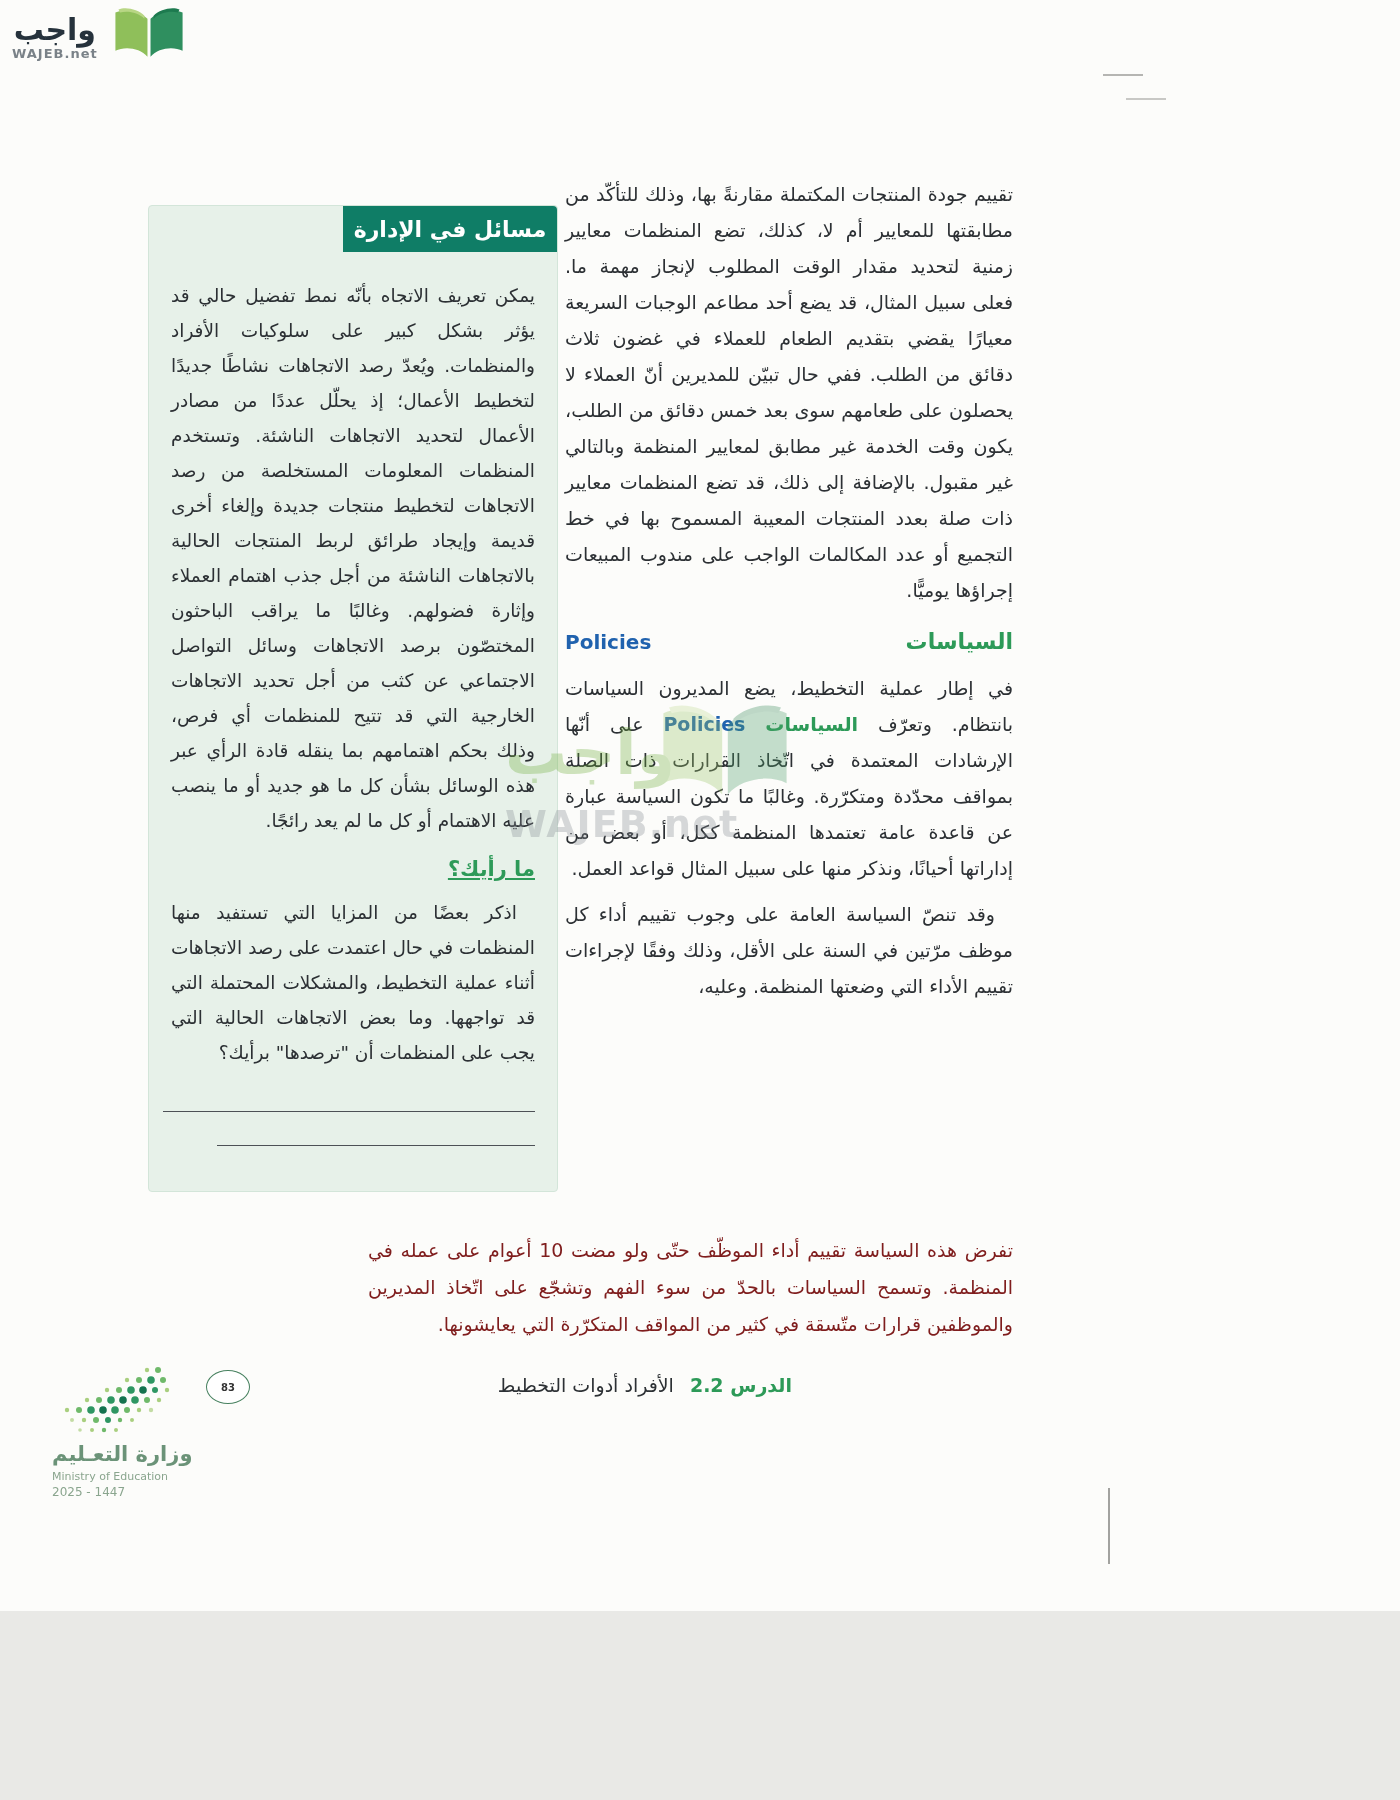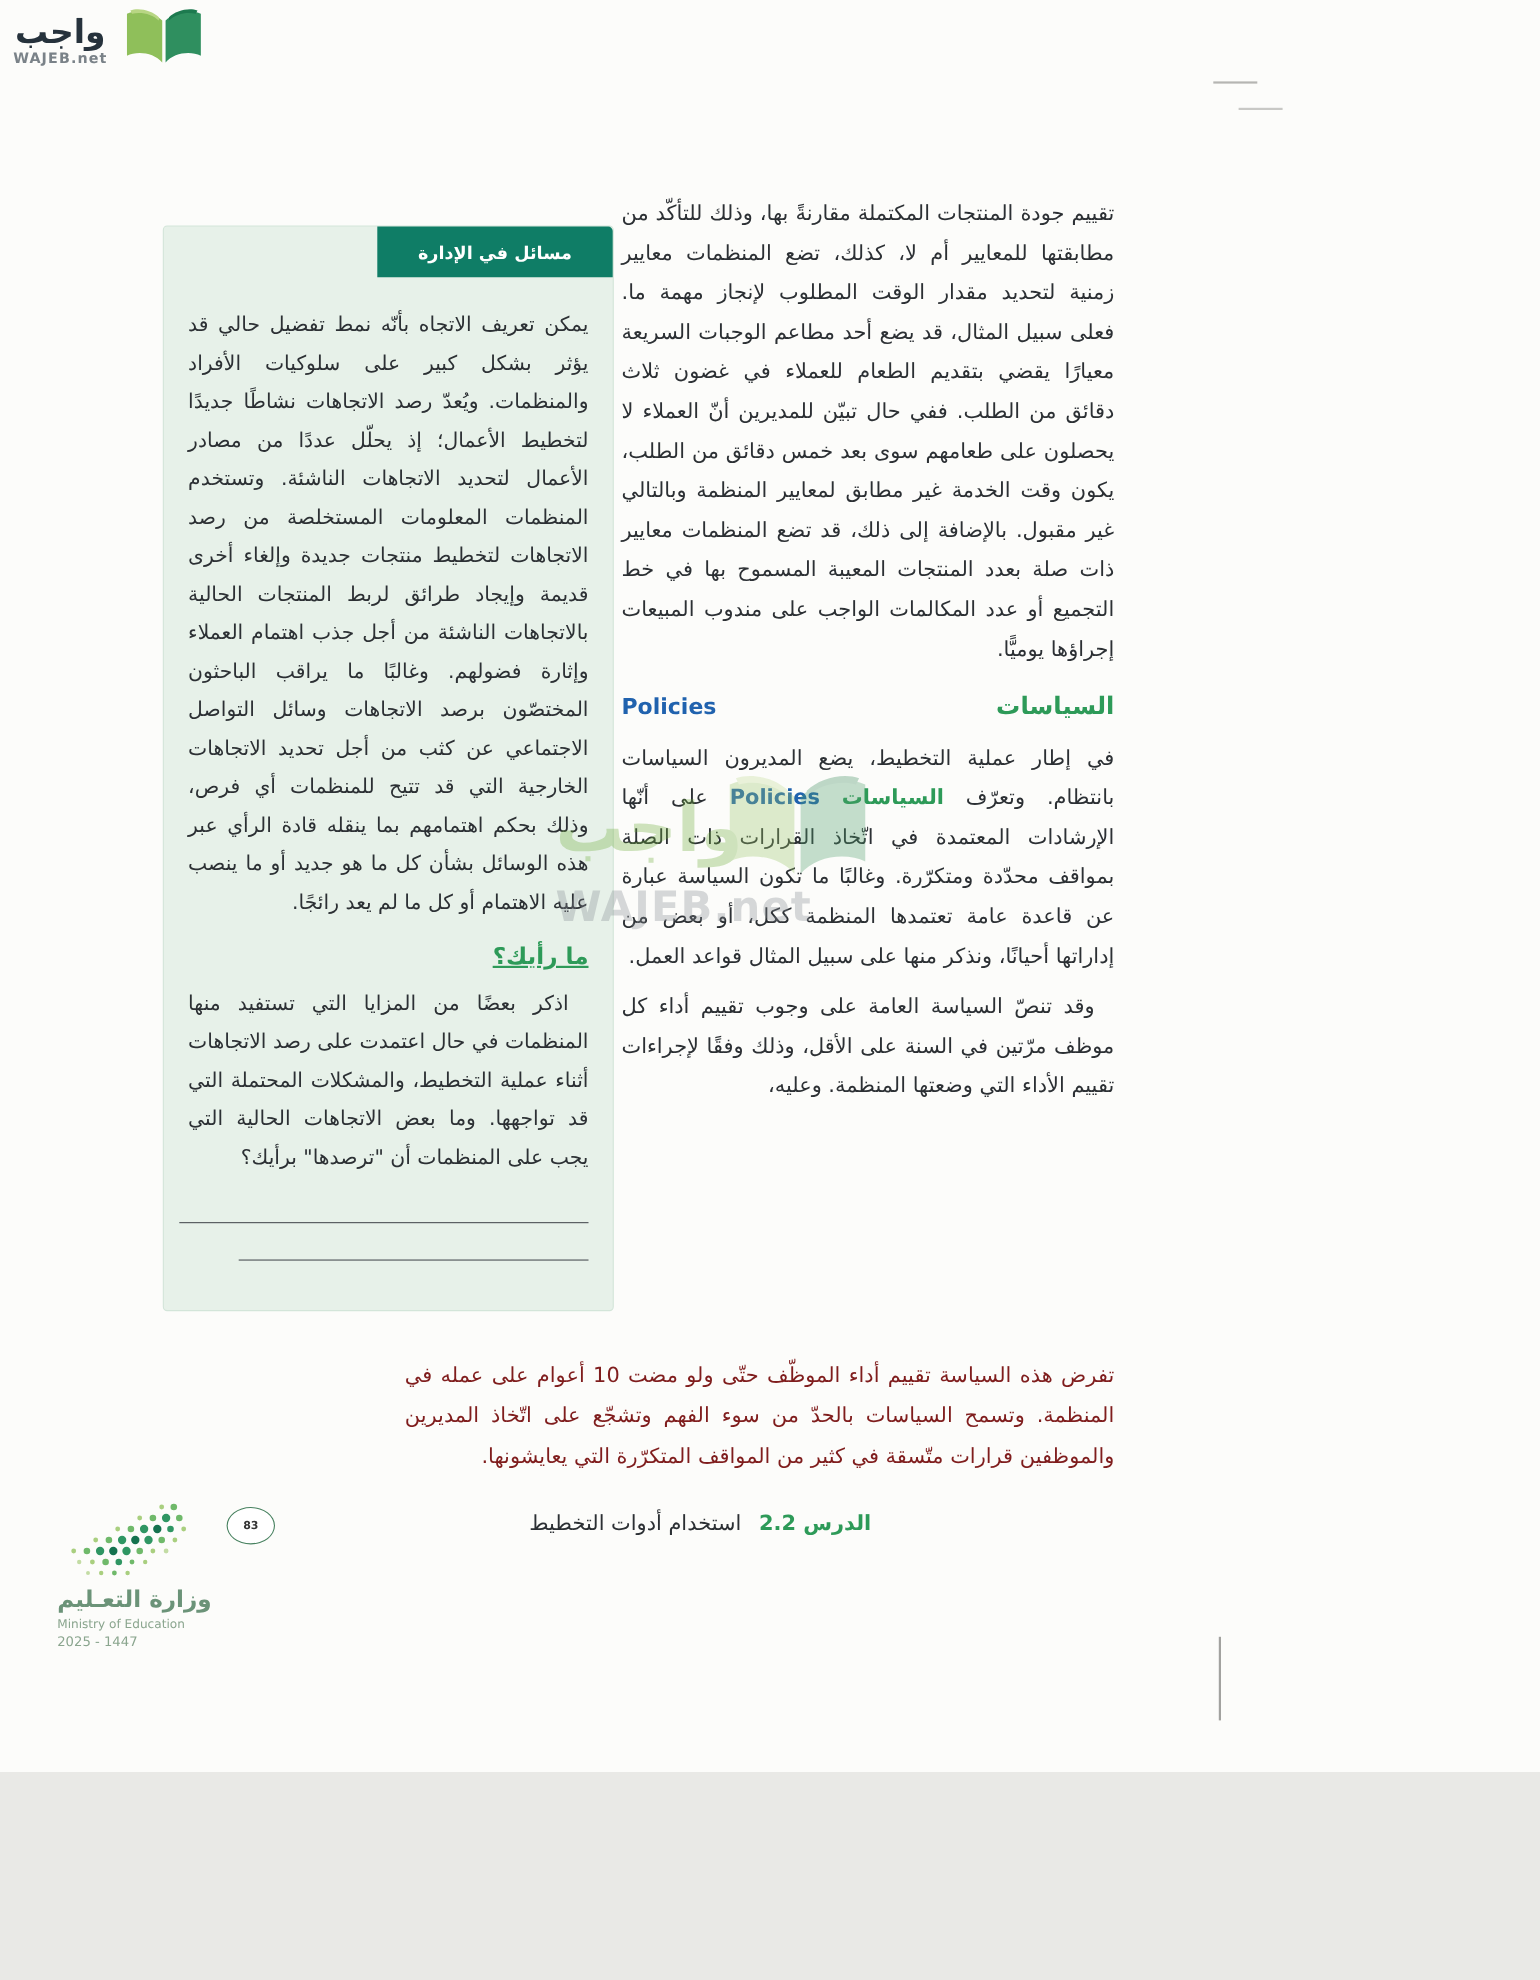--- a/index.html
+++ b/index.html
@@ -46,21 +46,21 @@
 
   
   .green-box {
     position:absolute; left:148px; top:205px; width:410px; height:987px;
     background:#e7f1e9; border:1px solid #d3e5d9; border-radius:4px;
   }
   .green-box .title-bar {
     position:absolute; top:0; right:0; width:214px; height:46px;
     background:#0f7d66; color:#ffffff;
     display:flex; align-items:center; justify-content:center;
-    font-size:16px; font-weight:bold;
+    font-size:22px; font-weight:bold;
     border-radius:0 4px 0 0;
   }
   .green-box .box-inner {
     position:absolute; top:58px; right:0; left:0; bottom:0;
     padding:14px 22px 18px 22px;
     direction:rtl; text-align:justify;
     font-size:18.5px; line-height:35px; color:#2c3034;
   }
   .box-heading { color:#2d9a58; font-size:21px; font-weight:bold; margin-bottom:8px; }
   .box-heading.second { margin-top:14px;text-decoration:underline; }
@@ -148,21 +148,21 @@
       <p class="indent">اذكر بعضًا من المزايا التي تستفيد منها المنظمات في حال اعتمدت على رصد الاتجاهات أثناء عملية التخطيط، والمشكلات المحتملة التي قد تواجهها. وما بعض الاتجاهات الحالية التي يجب على المنظمات أن "ترصدها" برأيك؟</p>
       <div class="answer-line l1"></div>
       <div class="answer-line l2"></div>
     </div>
   </aside>
 
   <p class="bottom-par">تفرض هذه السياسة تقييم أداء الموظّف حتّى ولو مضت 10 أعوام على عمله في المنظمة. وتسمح السياسات بالحدّ من سوء الفهم وتشجّع على اتّخاذ المديرين والموظفين قرارات متّسقة في كثير من المواقف المتكرّرة التي يعايشونها.</p>
 
   <div class="footer-lesson">
     <span class="lesson-label">الدرس 2.2</span>
-    <span>استخدام أدوات التخطيط</span>
+    <span>الأفراد أدوات التخطيط</span>
   </div>
   <div class="page-num">83</div>
 
   <div class="ministry">
     <span>
       <svg width="150" height="78" viewBox="0 0 150 78">
         <g>
           <circle cx="95" cy="10" r="2.2" fill="#a9cf7f"></circle>
             <circle cx="106" cy="10" r="3" fill="#6fb96a"></circle>
           <circle cx="75" cy="20" r="2.2" fill="#a9cf7f"></circle>

